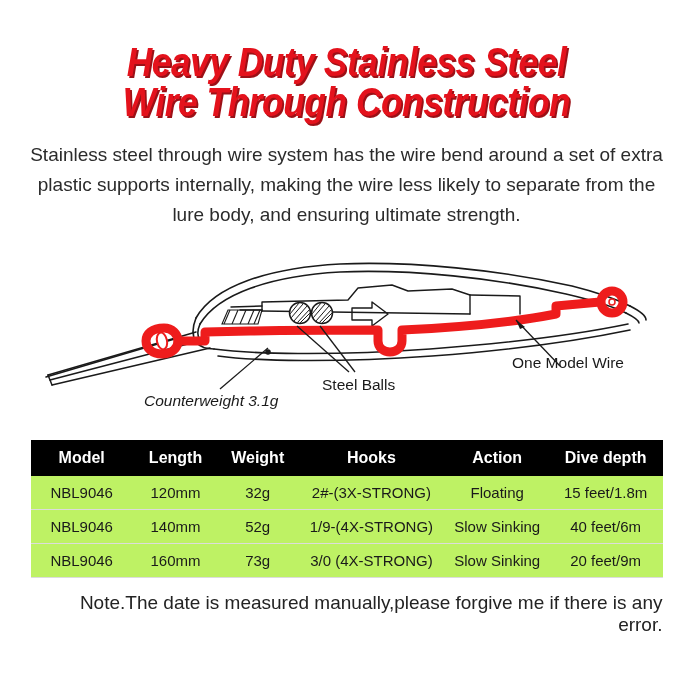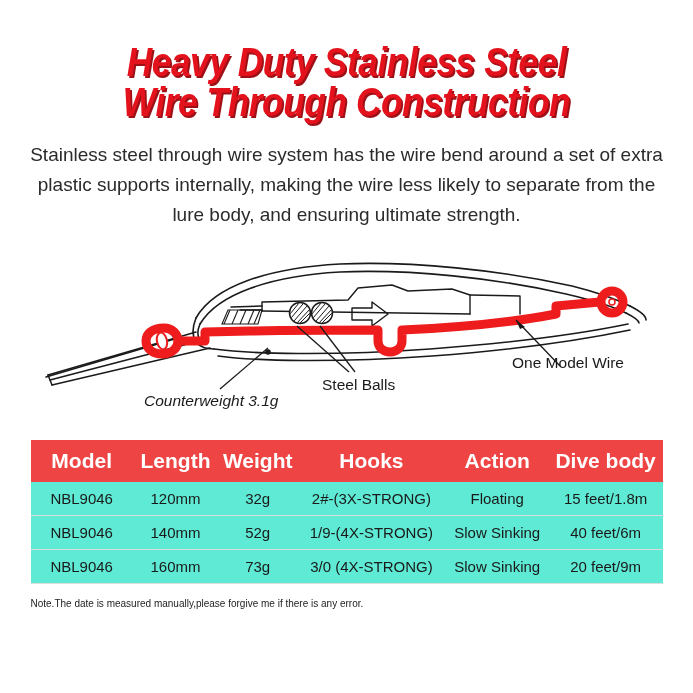--- a/index.html
+++ b/index.html
@@ -68,47 +68,47 @@
   .callout.wire    { left: 512px; top: 110px; }
 
   
   .spec-table {
     width: 632px;
     margin: 6px auto 0 auto;
     border-collapse: collapse;
     table-layout: fixed;
   }
   .spec-table thead th {
-    background: #ef4444;
+    background: #000000;
     color: #ffffff;
-    font-size: 21px;
+    font-size: 16px;
     font-weight: bold;
     padding: 9px 0;
     text-align: center;
   }
   .spec-table tbody td {
     font-size: 15px;
     color: #1a1a1a;
     text-align: center;
     padding: 8px 0;
     border-bottom: 1px solid #dcdcdc;
-    background: #5eead4;
+    background: #bef264;
   }
   .col-model  { width: 16.2%; }
   .col-length { width: 13.5%; }
   .col-weight { width: 12.5%; }
   .col-hooks  { width: 23.5%; }
   .col-action { width: 16.3%; }
   .col-dive   { width: 18.0%; }
 
   .note {
     width: 632px;
     margin: 14px auto 4px auto;
-    text-align: left;
-    font-size: 10px;
+    text-align: right;
+    font-size: 19px;
     color: #232323;
   }
 </style>
 </head>
 <body>
 
 <h1 class="headline">
   <span class="hl-line">Heavy Duty Stainless Steel</span>
   <span class="hl-line">Wire Through Construction</span>
 </h1>
@@ -235,21 +235,21 @@
       <col class="col-action">
       <col class="col-dive">
   </colgroup>
   <thead>
     <tr>
       <th>Model</th>
       <th>Length</th>
       <th>Weight</th>
       <th>Hooks</th>
       <th>Action</th>
-      <th>Dive body</th>
+      <th>Dive depth</th>
     </tr>
   </thead>
   <tbody>
     <tr>
       <td>NBL9046</td>
       <td>120mm</td>
       <td>32g</td>
       <td>2#-(3X-STRONG)</td>
       <td>Floating</td>
       <td>15 feet/1.8m</td>

